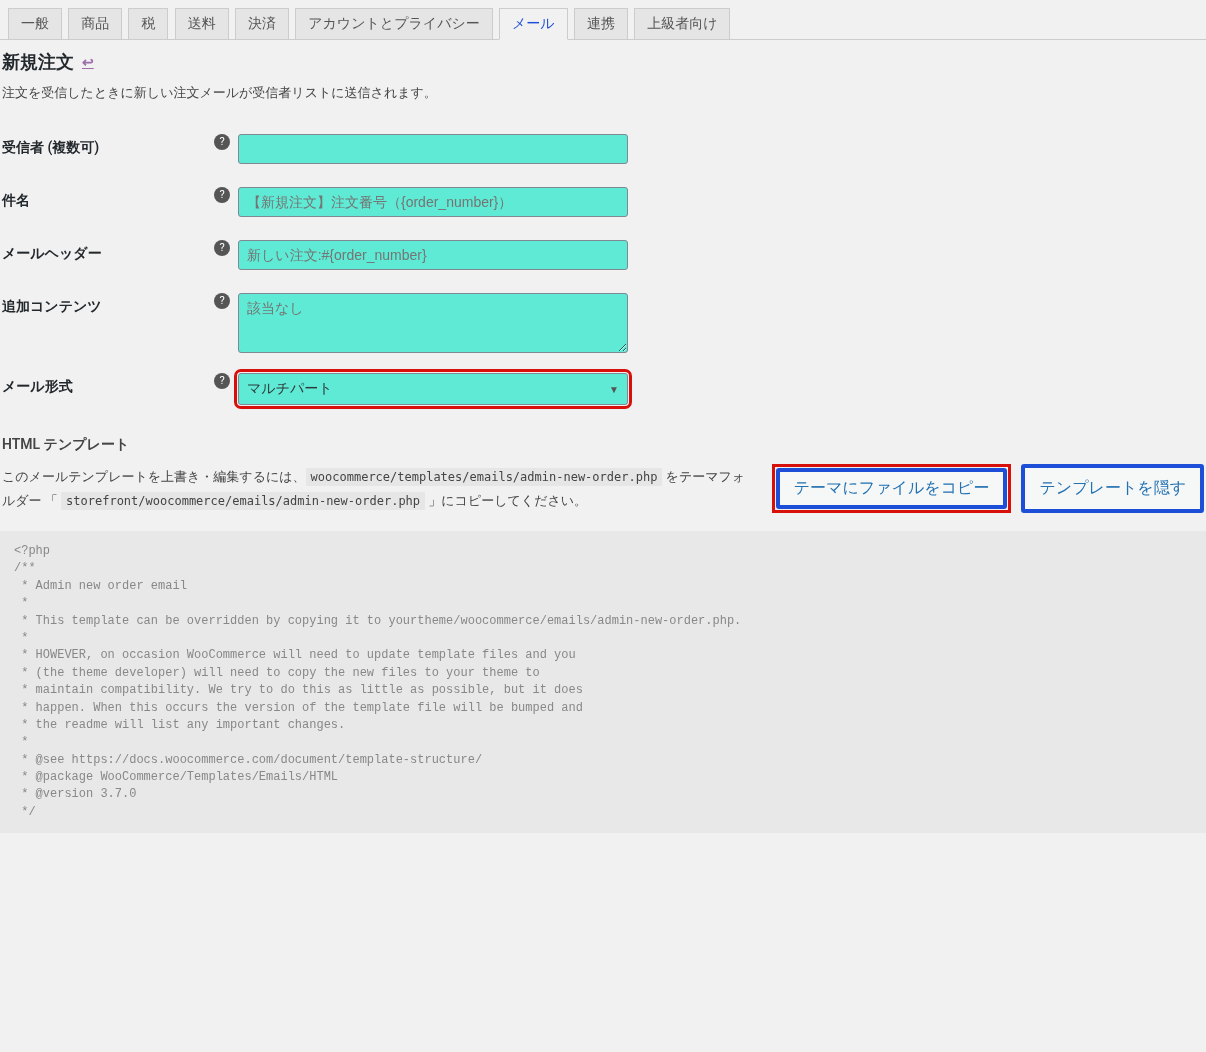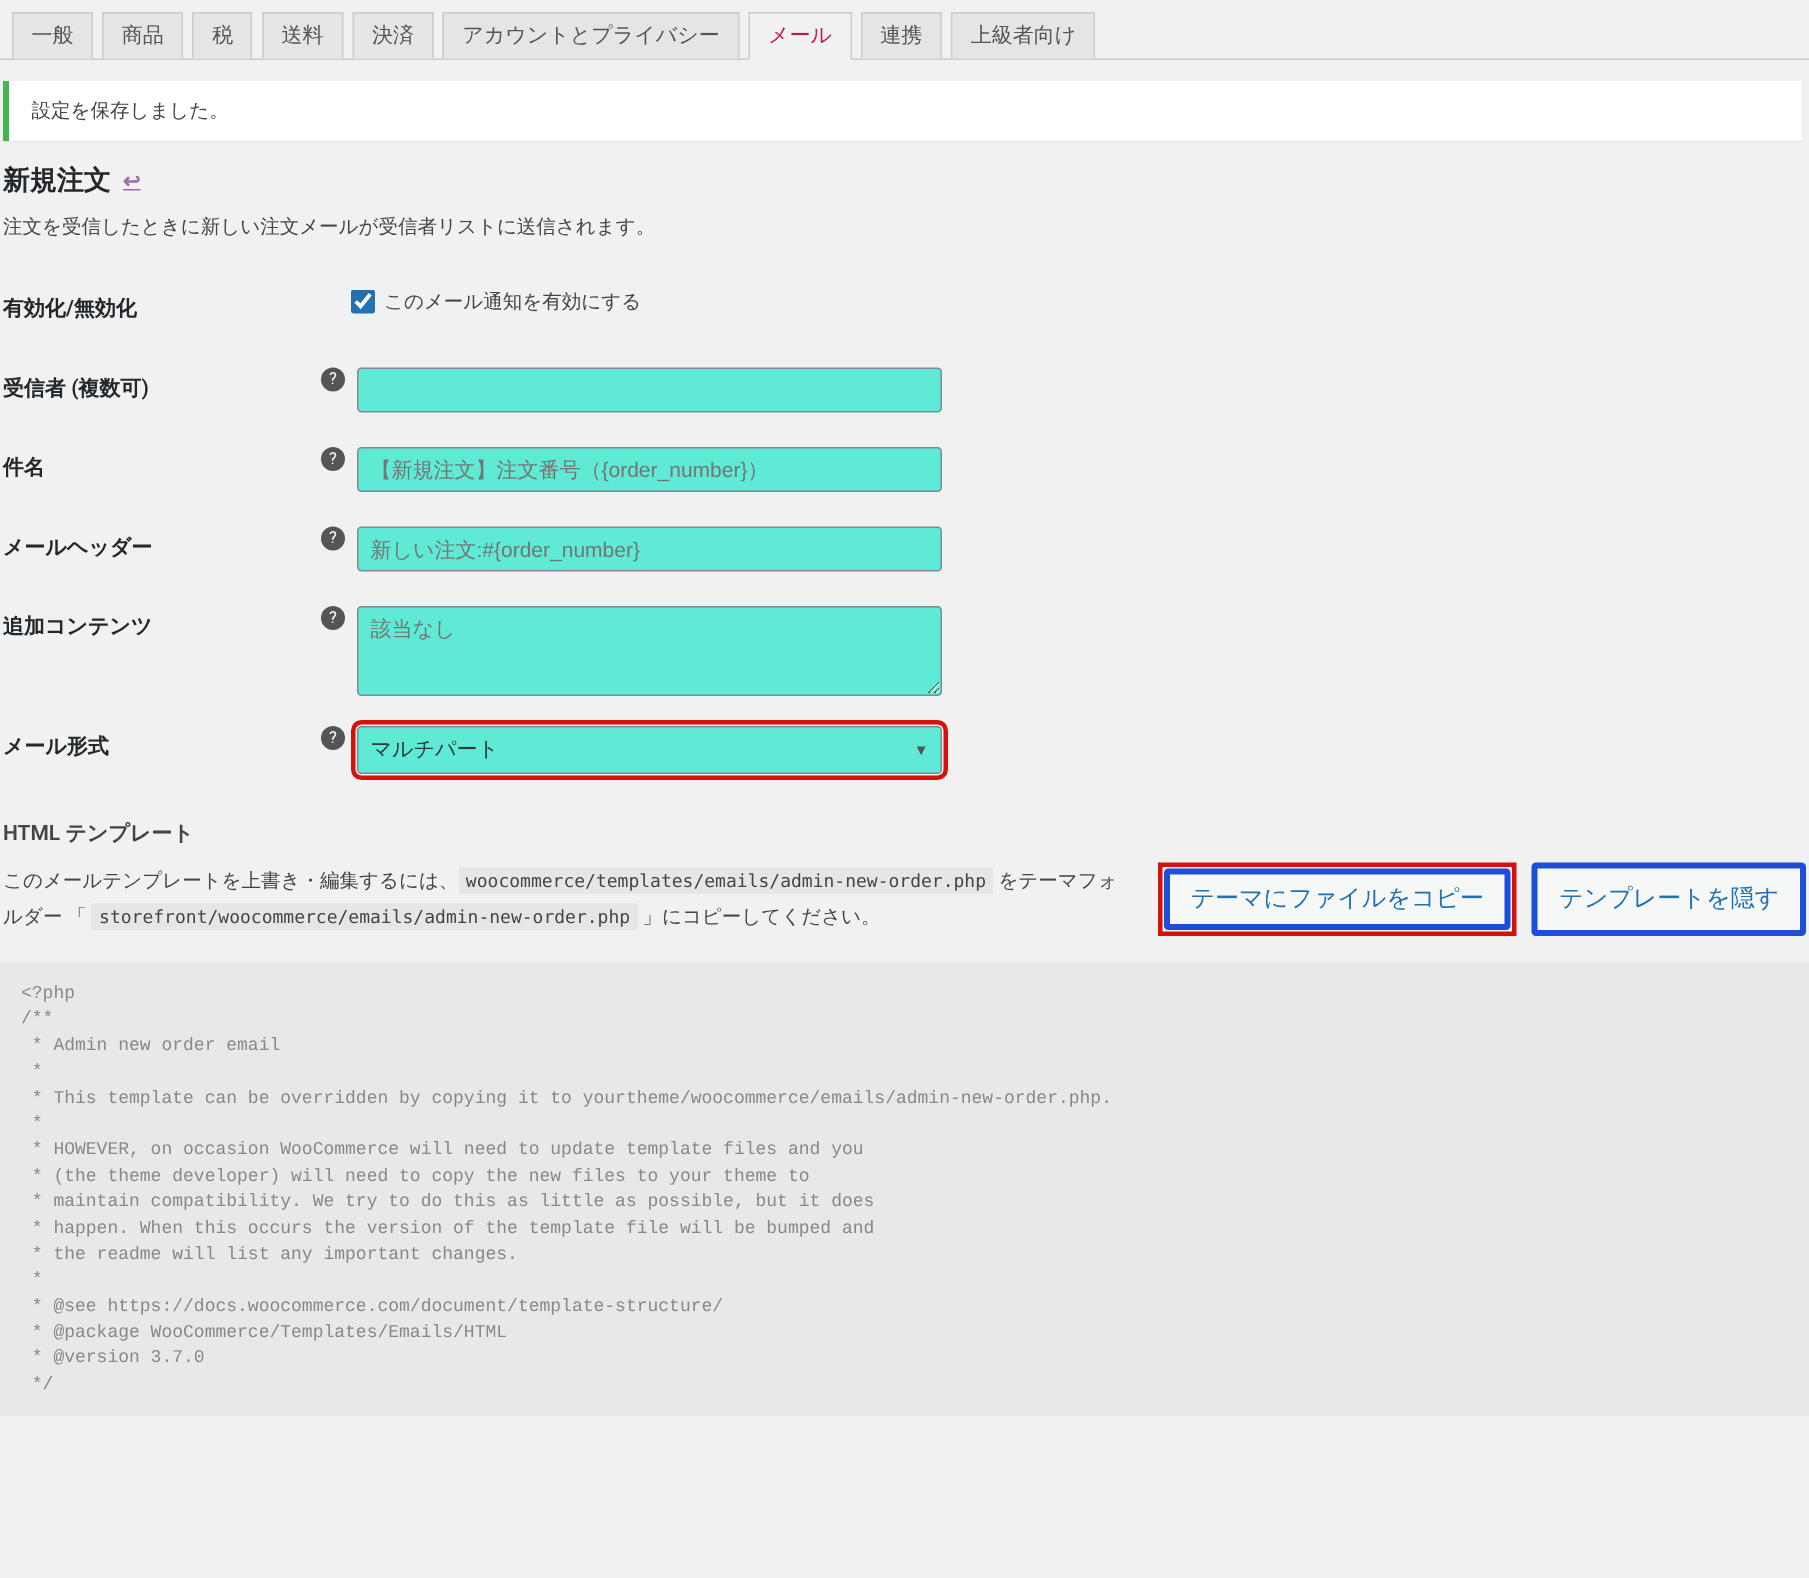--- a/index.html
+++ b/index.html
@@ -31,21 +31,21 @@
       background: #e5e5e5;
       color: #555;
       text-decoration: none;
       cursor: pointer;
     }
     .nav-tab:first-child { margin-left: 0; }
     .nav-tab.active {
       background: #f1f1f1;
       border-bottom: 1px solid #f1f1f1;
       margin-bottom: -1px;
-      color: #be185d;
+      color: #1d4ed8;
       font-weight: 500;
     }
 
     
     .notice {
       background: #fff;
       border-left: 4px solid #46b450;
       box-shadow: 0 1px 1px rgba(0,0,0,.04);
       margin: 14px 5px 14px 2px;
       padding: 11px 15px;
@@ -202,44 +202,29 @@
     <a class="nav-tab">商品</a>
     <a class="nav-tab">税</a>
     <a class="nav-tab">送料</a>
     <a class="nav-tab">決済</a>
     <a class="nav-tab">アカウントとプライバシー</a>
     <a class="nav-tab active">メール</a>
     <a class="nav-tab">連携</a>
     <a class="nav-tab">上級者向け</a>
   </div>
 
-  <div class="notice">
-    <span>設定を保存しました。</span>
-  </div>
 
   <h2>
     <span>新規注文</span>
     <a class="back-link">↩</a>
   </h2>
   <p class="description">注文を受信したときに新しい注文メールが受信者リストに送信されます。</p>
 
   <table class="form-table">
     <tbody>
-        <tr>
-      <th>有効化/無効化</th>
-      <td>
-        <div class="field-cell">
-          <span style="width:16px"></span>
-          <label class="checkbox-row">
-            <input type="checkbox" checked="" style="">
-            <span>このメール通知を有効にする</span>
-          </label>
-        </div>
-      </td>
-    </tr>
     <tr>
       <th>受信者 (複数可)</th>
       <td>
         <div class="field-cell">
           <span class="help-tip">?</span>
           <input type="text" value="" style="">
         </div>
       </td>
     </tr>
     <tr>

